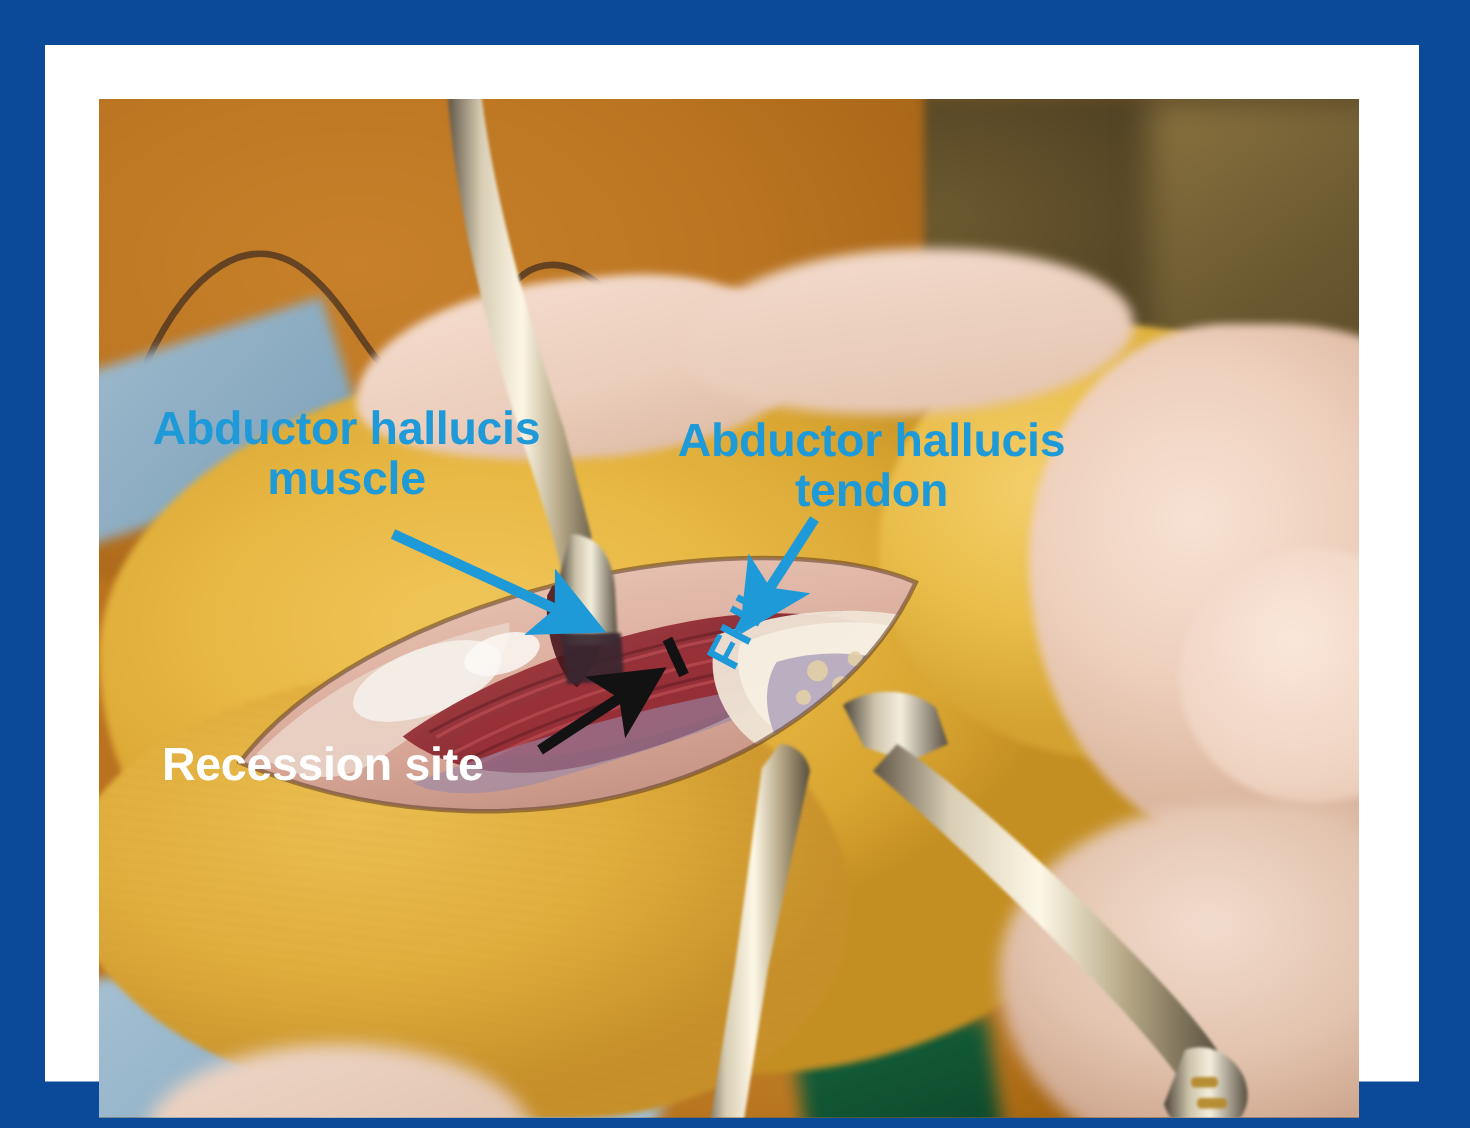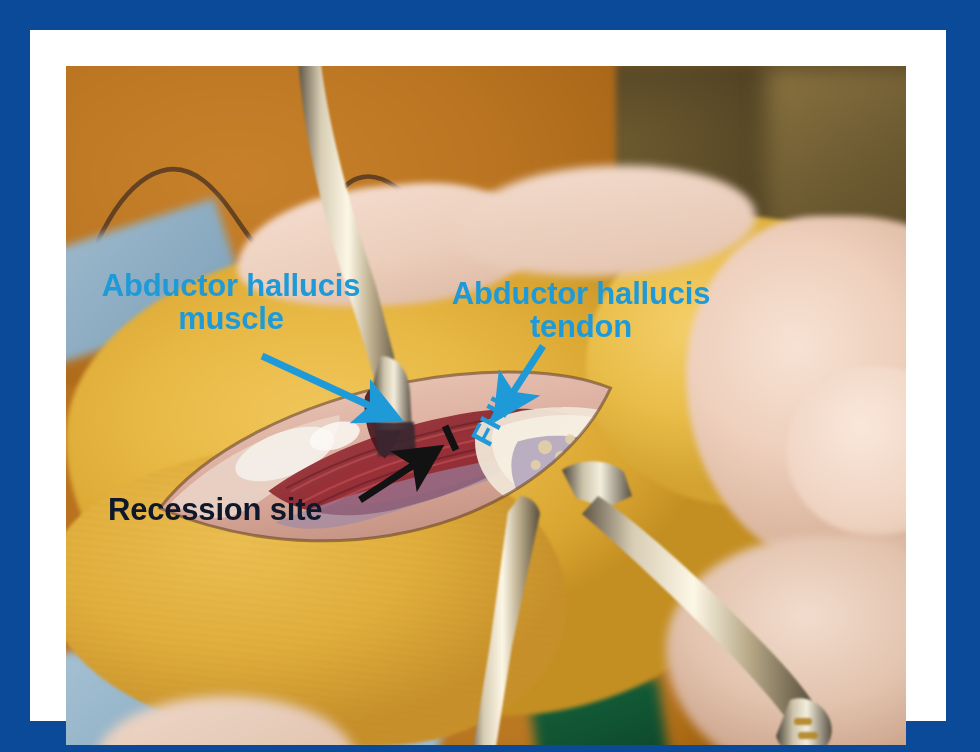--- a/index.html
+++ b/index.html
@@ -182,21 +182,21 @@
   #annots{position:absolute;left:0;top:0;width:904px;height:679px;}
   .lbl{
     position:absolute;
     font-family:"Liberation Sans", sans-serif;
     font-weight:bold;
     line-height:1.06;
     white-space:pre;
     letter-spacing:-0.2px;
   }
   .lbl-blue{color:#1f9ad8;}
-  .lbl-black{color:#0f172a;}
+  .lbl-black{color:#ffffff;}
   #lbl-muscle{
     left:10px;top:204px;width:310px;font-size:31px;text-align:center;
   }
   #lbl-tendon{
     left:350px;top:212px;width:330px;font-size:31px;text-align:center;
   }
   #lbl-recession{
     left:42px;top:428px;font-size:31px;
   }
   #lbl-fhl{

